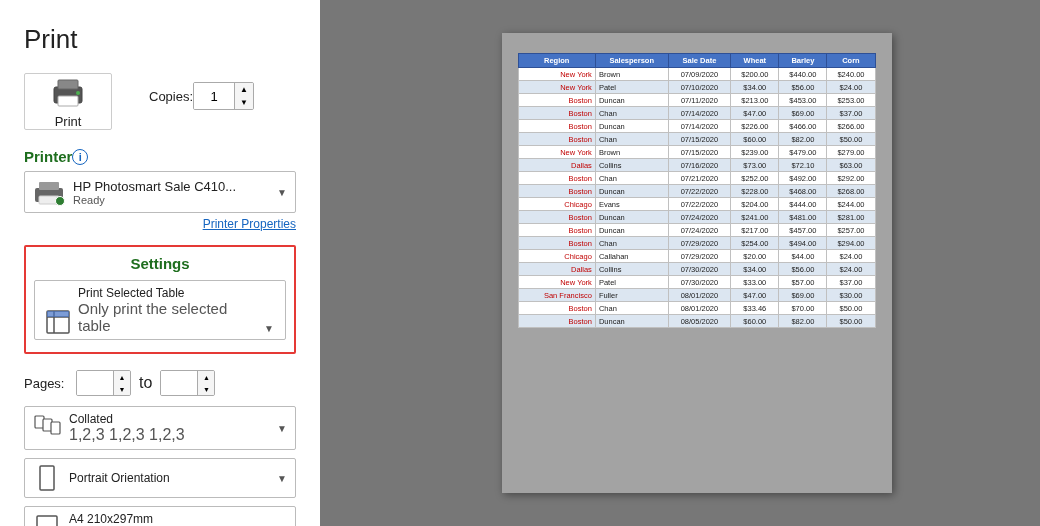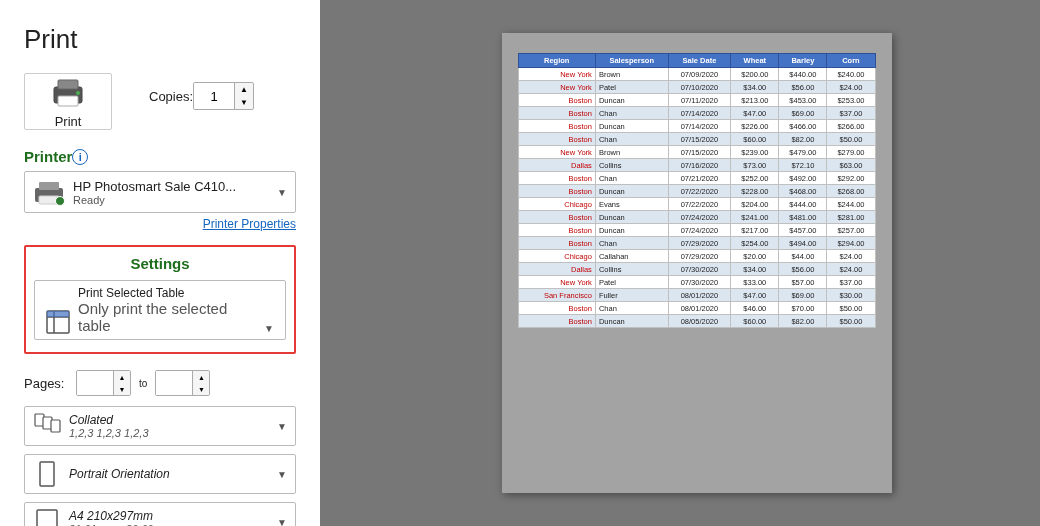--- a/index.html
+++ b/index.html
@@ -255,21 +255,21 @@
       width: 16px;
       height: 12px;
       cursor: pointer;
       font-size: 7px;
       display: flex;
       align-items: center;
       justify-content: center;
       padding: 0;
     }
     .to-label {
-      font-size: 10px;
+      font-size: 16px;
       color: #222;
     }
 
     .option-dropdown {
       border: 1px solid #bbb;
       border-radius: 2px;
       padding: 5px 8px;
       display: flex;
       align-items: center;
       gap: 8px;
@@ -280,28 +280,27 @@
     .option-icon {
       width: 28px;
       height: 28px;
       flex-shrink: 0;
       display: flex;
       align-items: center;
       justify-content: center;
     }
     .option-text {
       flex: 1;
-      font-style: italic;
     }
     .option-main {
       font-size: 12px;
       color: #222;
     }
     .option-sub {
-      font-size: 11px;
+      font-size: 16px;
       color: #555;
     }
 
     
     .right-panel {
       flex: 1;
       background: #777;
       display: flex;
       align-items: center;
       justify-content: center;
@@ -646,21 +645,21 @@
             <td>Fuller</td>
             <td>08/01/2020</td>
             <td>$47.00</td>
             <td>$69.00</td>
             <td>$30.00</td>
           </tr>
           <tr>
             <td>Boston</td>
             <td>Chan</td>
             <td>08/01/2020</td>
-            <td>$46.00</td>
+            <td>$33.46</td>
             <td>$70.00</td>
             <td>$50.00</td>
           </tr>
           <tr>
             <td>Boston</td>
             <td>Duncan</td>
             <td>08/05/2020</td>
             <td>$60.00</td>
             <td>$82.00</td>
             <td>$50.00</td>

